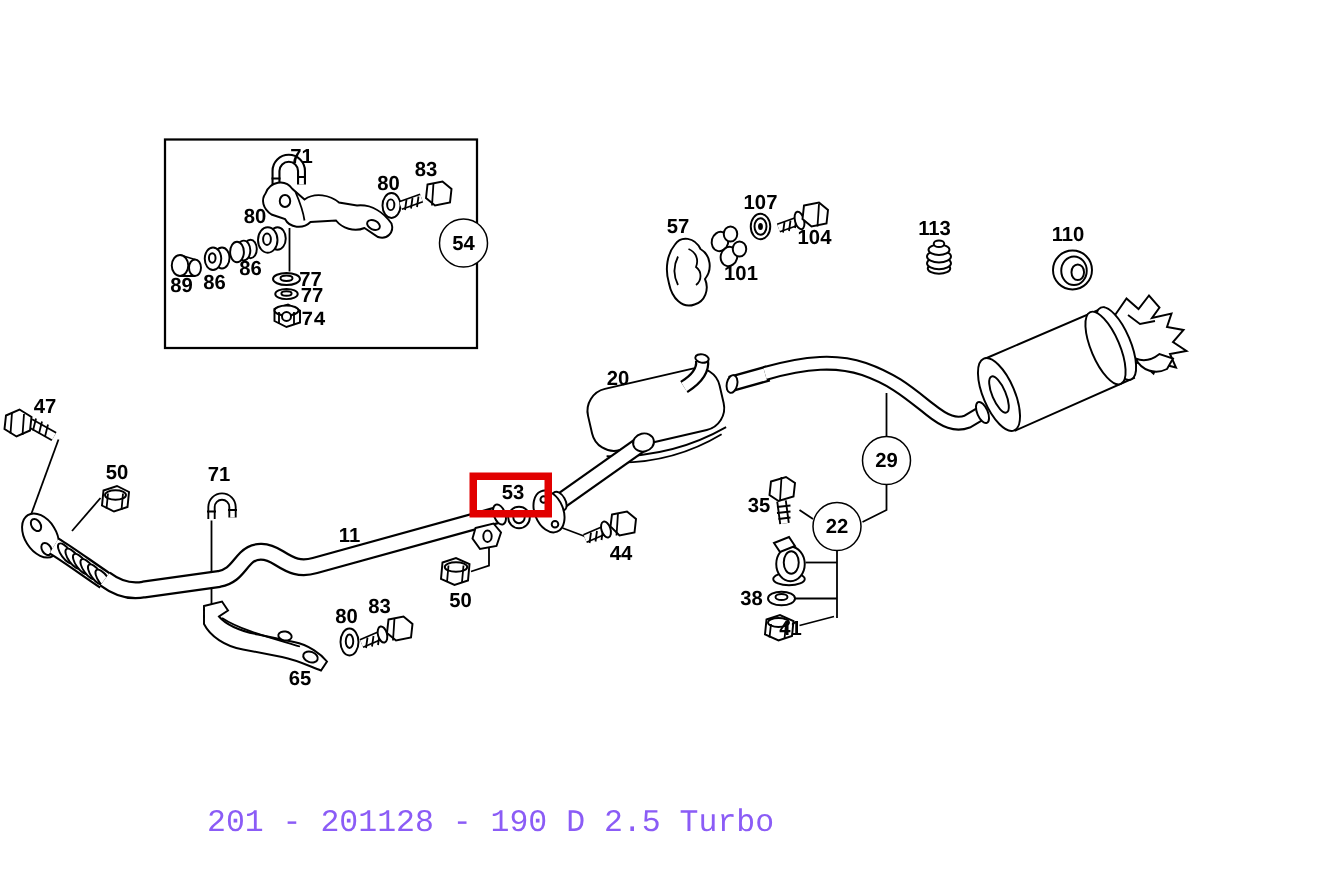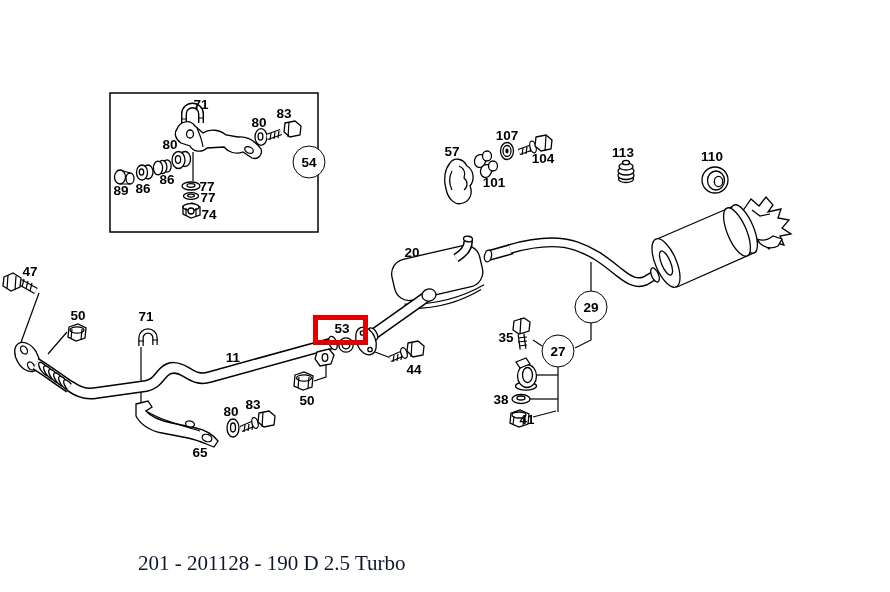--- a/index.html
+++ b/index.html
@@ -24,22 +24,22 @@
   .tb{fill:none;stroke:#000;}
   .tw{fill:none;stroke:#fff;}
   .hlbox{position:absolute;left:313px;top:315px;width:55px;height:30px;
          border:5px solid #e10000;box-sizing:border-box;}
   .labels{position:absolute;left:0;top:0;width:100%;height:100%;pointer-events:none;}
   .part-label{position:absolute;transform:translate(-50%,-50%);
               font:bold 13.5px "Liberation Sans",sans-serif;color:#000;white-space:nowrap;}
   .callout{position:absolute;width:31px;height:31px;border:1.7px solid #000;border-radius:50%;
            background:#fff;transform:translate(-50%,-50%);display:flex;align-items:center;
            justify-content:center;font:bold 13.5px "Liberation Sans",sans-serif;color:#000;}
-  .footer{position:absolute;left:138px;top:551px;font-family:Liberation Serif, serif;
-          font-size:21px;color:#0f172a;white-space:nowrap;}
+  .footer{position:absolute;left:138px;top:538px;font-family:Liberation Mono, monospace;
+          font-size:21px;color:#8b5cf6;white-space:nowrap;}
 </style>
 </head>
 <body>
 
 <div class="stage">
 
 
 
   <svg class="art" width="890" height="592" viewBox="0 0 890 592">
 
@@ -294,21 +294,21 @@
   <div class="labels">
       <span class="part-label" style="left: 201px; top: 104px;">71</span>
       <span class="part-label" style="left: 259px; top: 122px;">80</span>
       <span class="part-label" style="left: 284px; top: 113px;">83</span>
       <span class="part-label" style="left: 170px; top: 144px;">80</span>
       <span class="part-label" style="left: 121px; top: 190px;">89</span>
       <span class="part-label" style="left: 143px; top: 188px;">86</span>
       <span class="part-label" style="left: 167px; top: 179px;">86</span>
       <span class="part-label" style="left: 207px; top: 186px;">77</span>
       <span class="part-label" style="left: 208px; top: 197px;">77</span>
-      <span class="part-label" style="left: 209px; top: 214px;">74</span>
+      <span class="part-label" style="left: 209px; top: 214px; font-family: Liberation Mono, monospace;">74</span>
       <span class="part-label" style="left: 452px; top: 151px;">57</span>
       <span class="part-label" style="left: 494px; top: 182px;">101</span>
       <span class="part-label" style="left: 507px; top: 135px;">107</span>
       <span class="part-label" style="left: 543px; top: 158px;">104</span>
       <span class="part-label" style="left: 623px; top: 152px;">113</span>
       <span class="part-label" style="left: 712px; top: 156px;">110</span>
       <span class="part-label" style="left: 412px; top: 252px;">20</span>
       <span class="part-label" style="left: 30px; top: 271px;">47</span>
       <span class="part-label" style="left: 78px; top: 315px;">50</span>
       <span class="part-label" style="left: 146px; top: 316px;">71</span>
@@ -317,17 +317,17 @@
       <span class="part-label" style="left: 414px; top: 369px;">44</span>
       <span class="part-label" style="left: 307px; top: 400px;">50</span>
       <span class="part-label" style="left: 506px; top: 337px;">35</span>
       <span class="part-label" style="left: 501px; top: 399px;">38</span>
       <span class="part-label" style="left: 527px; top: 419px;">41</span>
       <span class="part-label" style="left: 200px; top: 452px;">65</span>
       <span class="part-label" style="left: 231px; top: 411px;">80</span>
       <span class="part-label" style="left: 253px; top: 404px;">83</span>
       <div class="callout" style="left: 309px; top: 162px;">54</div>
       <div class="callout" style="left: 591px; top: 307px;">29</div>
-      <div class="callout" style="left: 558px; top: 351px;">27</div>
+      <div class="callout" style="left: 558px; top: 351px;">22</div>
     </div>
 
   <div class="footer">201 - 201128 - 190 D 2.5 Turbo</div>
 </div>
 
 </body></html>

